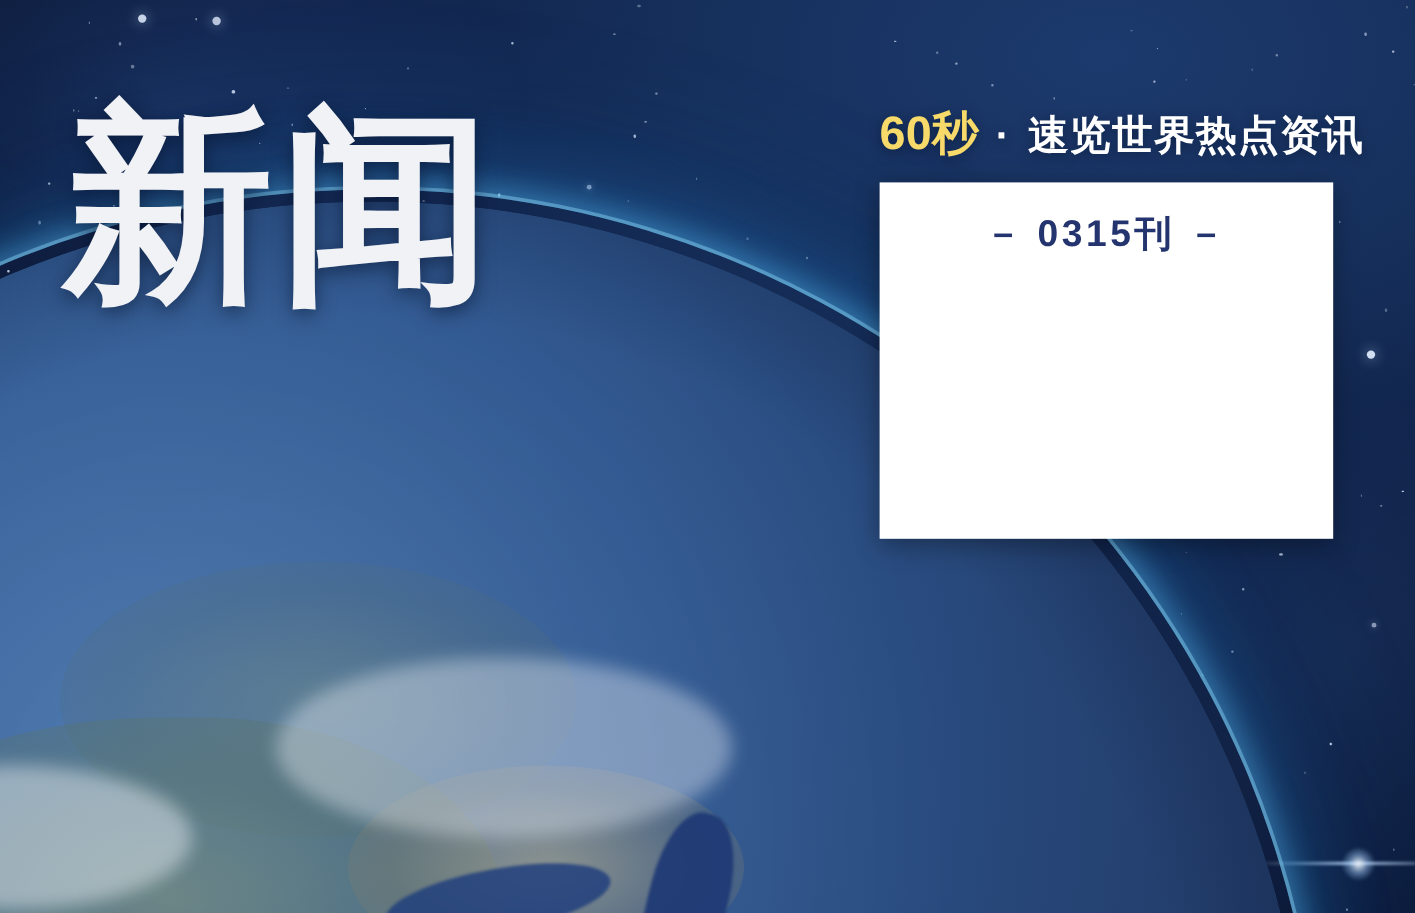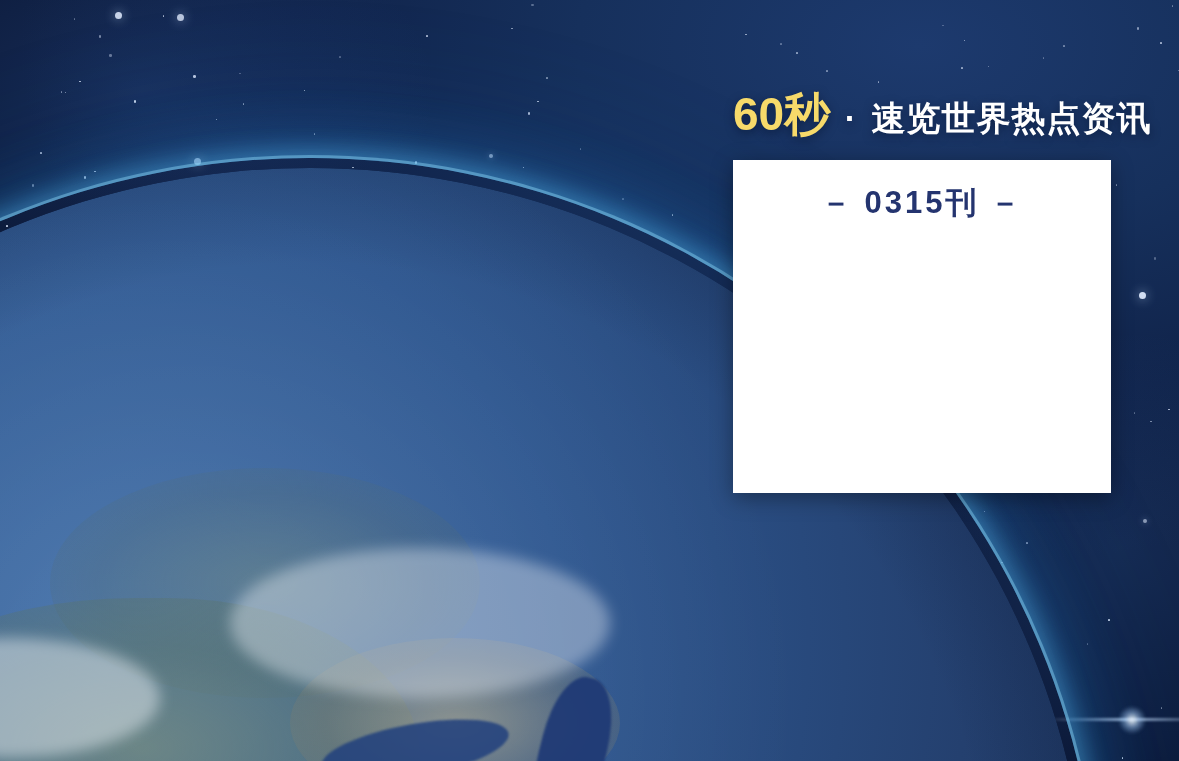--- a/index.html
+++ b/index.html
@@ -133,27 +133,27 @@
     margin-left:182px;
     box-shadow:0 2px 8px rgba(0,0,0,.3);
   }
 
   .tagline{
     margin-top:22px;
     white-space:nowrap;
     font-size:34px; font-weight:900; letter-spacing:1px;
     text-shadow:0 3px 10px rgba(4,14,40,.5);
   }
-  .tag-60{ color:#F7DA6A; font-size:46px; letter-spacing:0; }
+  .tag-60{ color:#F7DA6A; font-size:39px; letter-spacing:0; }
   .tag-dot{ color:#ffffff; margin:0 4px; }
   .tag-rest{ color:#ffffff; }
 
   .card{
     margin-top:14px;
-    width:378px; height:333px;
+    width:378px; height:297px;
     background:#ffffff;
     display:flex; flex-direction:column;
     align-items:center; justify-content:flex-start;
     box-shadow:0 5px 20px rgba(0,0,0,.35);
   }
   .card-issue{
     margin-top:22px;
     color:#24346F; font-size:31px; font-weight:700; letter-spacing:3px;
   }
   .card-issue .dash{ font-weight:700; margin:0 10px; }
@@ -335,20 +335,21 @@
       <div class="cloud" style="left:330px;top:470px;width:300px;height:120px;opacity:.45;"></div>
       <div class="cloud" style="left:700px;top:380px;width:380px;height:150px;opacity:.38;"></div>
 
     </div>
   </div>
   <div class="atmo"></div>
   <div class="atmo-mask"></div>
 
 
   <div class="headline">
+    <div class="hl-row hl-2">新闻</div>
   </div>
 
   <div class="right">
 
 
     <div class="tagline">
       <span class="tag-60">60秒</span>
       <span class="tag-dot">·</span>
       <span class="tag-rest">速览世界热点资讯</span>
     </div>

